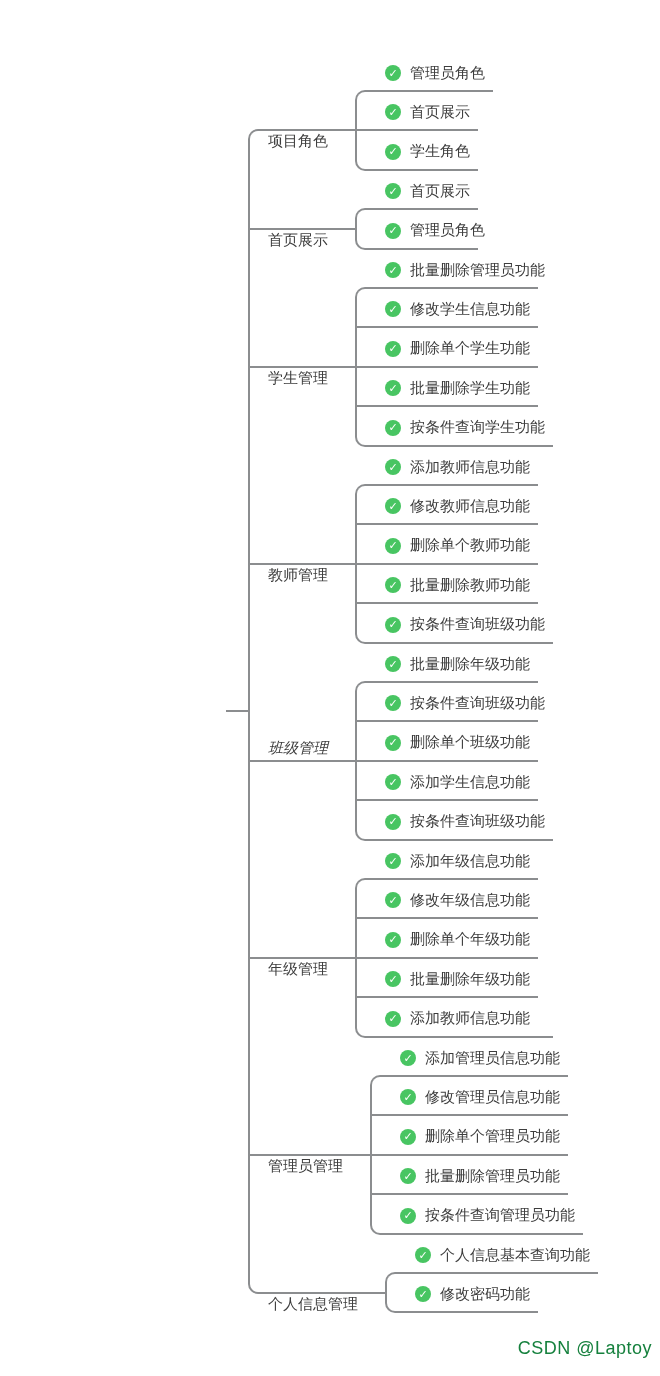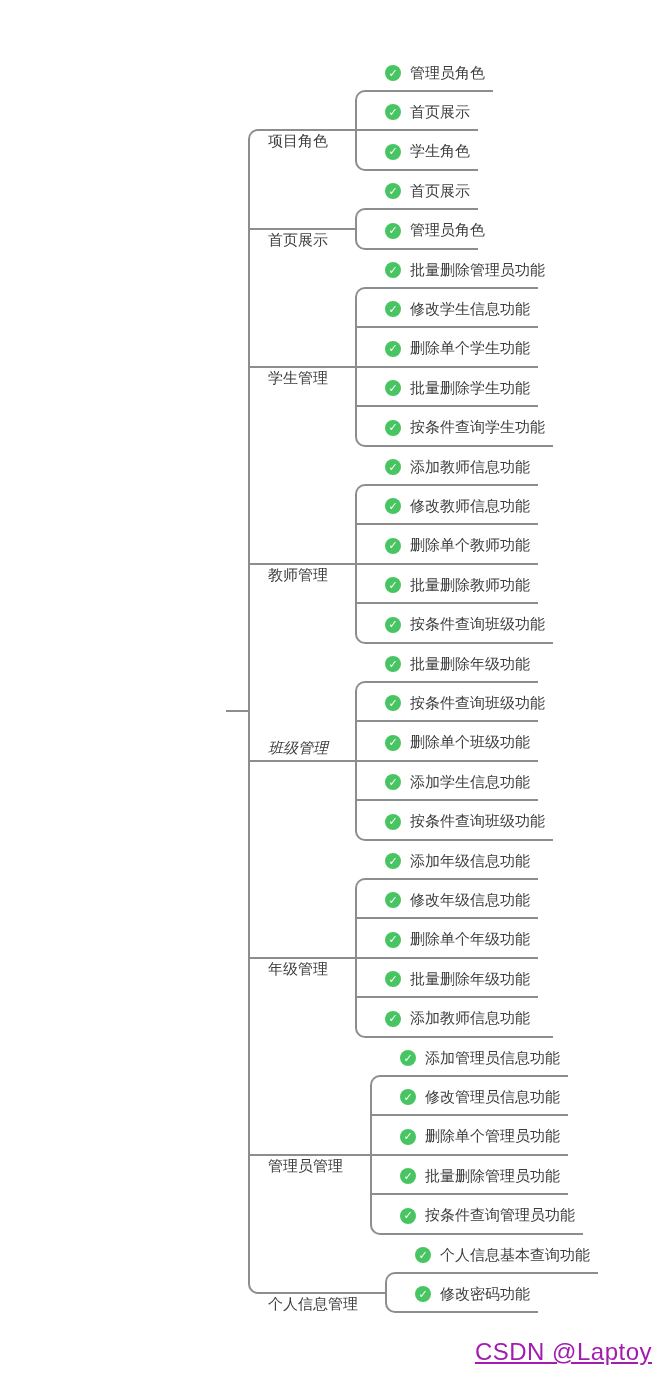--- a/index.html
+++ b/index.html
@@ -20,22 +20,22 @@
     color:var(--text);white-space:nowrap;cursor:default;margin-top:29px;}
   .leaf{position:absolute;height:28px;display:flex;align-items:center;
     white-space:nowrap;font-size:15px;color:var(--text);cursor:default;}
   .check{width:16px;height:16px;border-radius:50%;margin-right:9px;flex:none;
     display:flex;align-items:center;justify-content:center;
     color:#ffffff;font-size:11px;font-weight:bold;line-height:1;}
   #root-node{position:absolute;left:65px;top:685px;width:163px;height:52px;
     box-sizing:border-box;display:flex;align-items:center;justify-content:center;
     background:#fcf0e4;border:2px solid #8a857d;border-radius:10px;
     font-size:18px;color:#3a3a3a;letter-spacing:1px;cursor:default;}
-  #watermark{position:absolute;right:8px;top:1338px;font-size:24px;
-    color:#a21caf;letter-spacing:0.5px;text-decoration:underline;}
+  #watermark{position:absolute;right:8px;top:1338px;font-size:18px;
+    color:#15803d;letter-spacing:0.5px;}
 </style>
 </head>
 <body>
 
 <div id="canvas" style="--line: #8b8d8f; --text: #3d3d3d;">
   <div id="watermark">CSDN @Laptoy</div>
 <div class="branch-label" style="left: 268px; top: 98.4px;">项目角色</div>
     <div class="elbow-t" style="left: 355px; top: 90px; width: 138px;"></div>
     <div class="elbow-b" style="left: 355px; top: 158.8px; width: 123px;"></div>
     <div class="vline" style="left: 355px; top: 100px; height: 60.8px;"></div>

